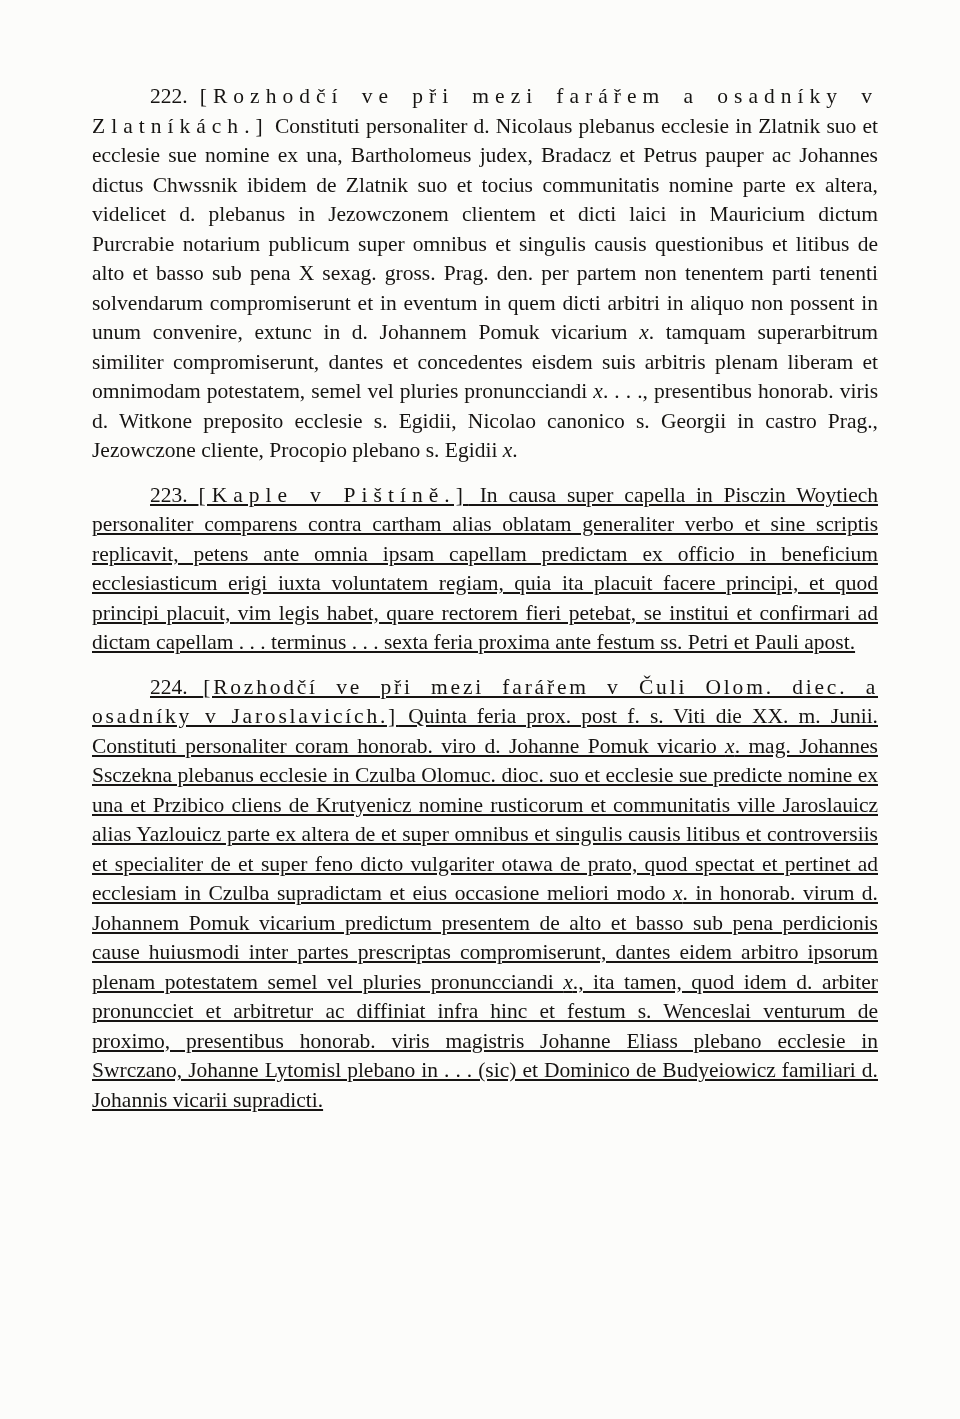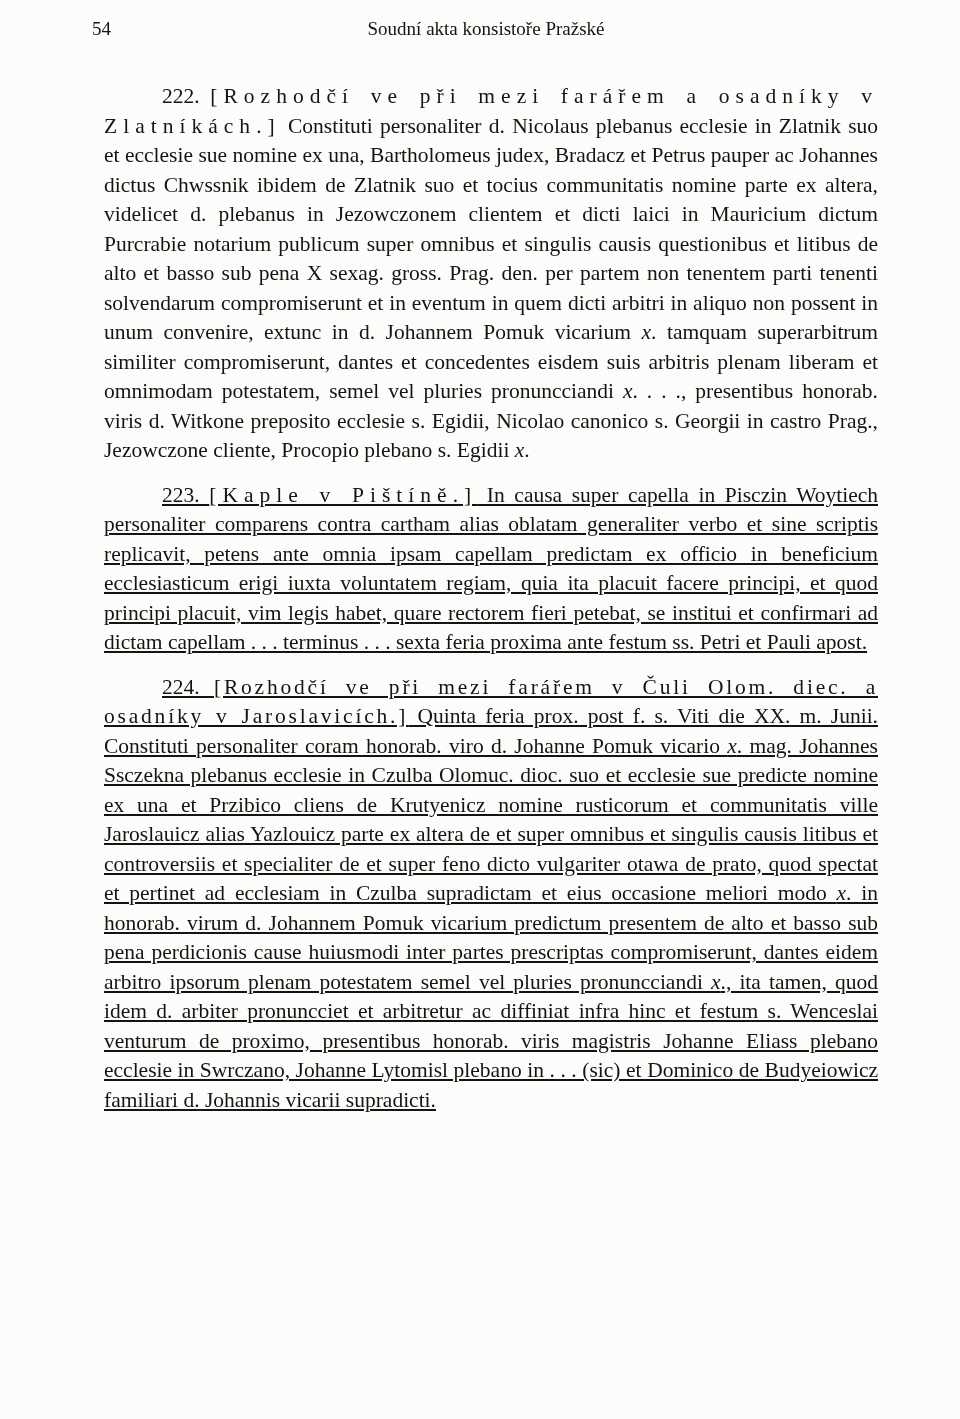--- a/index.html
+++ b/index.html
@@ -38,42 +38,38 @@
   .text-block {
     position: absolute;
     top: 82px;
     left: 92px;
     width: 786px;
     font-size: 21.5px;
     line-height: 29.5px;
     text-align: justify;
   }
   p.entry {
-    margin: 0 0 0 12px;
+    margin: 0 0 0 0;
     padding: 0;
     text-indent: 58px;
   }
   p.entry + p.entry {
     margin-top: 15px;
     text-decoration: underline;
   }
   .seg-n  { letter-spacing: normal; }
   .seg-sp { letter-spacing: 0.28em; }  
   .seg-sp2{ letter-spacing: 0.13em; }  
   .seg-i  { font-style: italic; }
 </style>
 </head>
 <body>
 
 <div class="page">
 
-  <header class="running-head">
-    <span class="page-num">54</span>
-    <span class="running-title">Soudní akta konsistoře Pražské</span>
-  </header>
 
   <main class="text-block">
     <p class="entry"><span class="seg-n">222. </span><span class="seg-sp">[Rozhodčí ve při mezi farářem a osadníky v Zlatníkách.]</span><span class="seg-n"> Constituti personaliter d. Nicolaus plebanus ecclesie in Zlatnik suo et ecclesie sue nomine ex una, Bartholomeus judex, Bradacz et Petrus pauper ac Johannes dictus Chwssnik ibidem de Zlatnik suo et tocius communitatis nomine parte ex altera, videlicet d. plebanus in Jezowczonem clientem et dicti laici in Mauricium dictum Purcrabie notarium publicum super omnibus et singulis causis questionibus et litibus de alto et basso sub pena X sexag. gross. Prag. den. per partem non tenentem parti tenenti solvendarum compromiserunt et in eventum in quem dicti arbitri in aliquo non possent in unum convenire, extunc in d. Johannem Pomuk vicarium </span><span class="seg-i">x</span><span class="seg-n">. tamquam superarbitrum similiter compromiserunt, dantes et concedentes eisdem suis arbitris plenam liberam et omnimodam potestatem, semel vel pluries pronuncciandi </span><span class="seg-i">x</span><span class="seg-n">. . . ., presentibus honorab. viris d. Witkone preposito ecclesie s. Egidii, Nicolao canonico s. Georgii in castro Prag., Jezowczone cliente, Procopio plebano s. Egidii </span><span class="seg-i">x</span><span class="seg-n">.</span></p>
     <p class="entry"><span class="seg-n">223. </span><span class="seg-sp">[Kaple v Pištíně.]</span><span class="seg-n"> In causa super capella in Pisczin Woytiech personaliter comparens contra cartham alias oblatam generaliter verbo et sine scriptis replicavit, petens ante omnia ipsam capellam predictam ex officio in beneficium ecclesiasticum erigi iuxta voluntatem regiam, quia ita placuit facere principi, et quod principi placuit, vim legis habet, quare rectorem fieri petebat, se institui et confirmari ad dictam capellam . . . terminus . . . sexta feria proxima ante festum ss. Petri et Pauli apost.</span></p>
     <p class="entry"><span class="seg-n">224. </span><span class="seg-sp2">[Rozhodčí ve při mezi farářem v Čuli Olom. diec. a osadníky v Jaroslavicích.]</span><span class="seg-n"> Quinta feria prox. post f. s. Viti die XX. m. Junii. Constituti personaliter coram honorab. viro d. Johanne Pomuk vicario </span><span class="seg-i">x</span><span class="seg-n">. mag. Johannes Ssczekna plebanus ecclesie in Czulba Olomuc. dioc. suo et ecclesie sue predicte nomine ex una et Przibico cliens de Krutyenicz nomine rusticorum et communitatis ville Jaroslauicz alias Yazlouicz parte ex altera de et super omnibus et singulis causis litibus et controversiis et specialiter de et super feno dicto vulgariter otawa de prato, quod spectat et pertinet ad ecclesiam in Czulba supradictam et eius occasione meliori modo </span><span class="seg-i">x</span><span class="seg-n">. in honorab. virum d. Johannem Pomuk vicarium predictum presentem de alto et basso sub pena perdicionis cause huiusmodi inter partes prescriptas compromiserunt, dantes eidem arbitro ipsorum plenam potestatem semel vel pluries pronuncciandi </span><span class="seg-i">x</span><span class="seg-n">., ita tamen, quod idem d. arbiter pronuncciet et arbitretur ac diffiniat infra hinc et festum s. Wenceslai venturum de proximo, presentibus honorab. viris magistris Johanne Eliass plebano ecclesie in Swrczano, Johanne Lytomisl plebano in . . . (sic) et Dominico de Budyeiowicz familiari d. Johannis vicarii supradicti.</span></p>
   </main>
 
 </div>
 
 </body></html>

